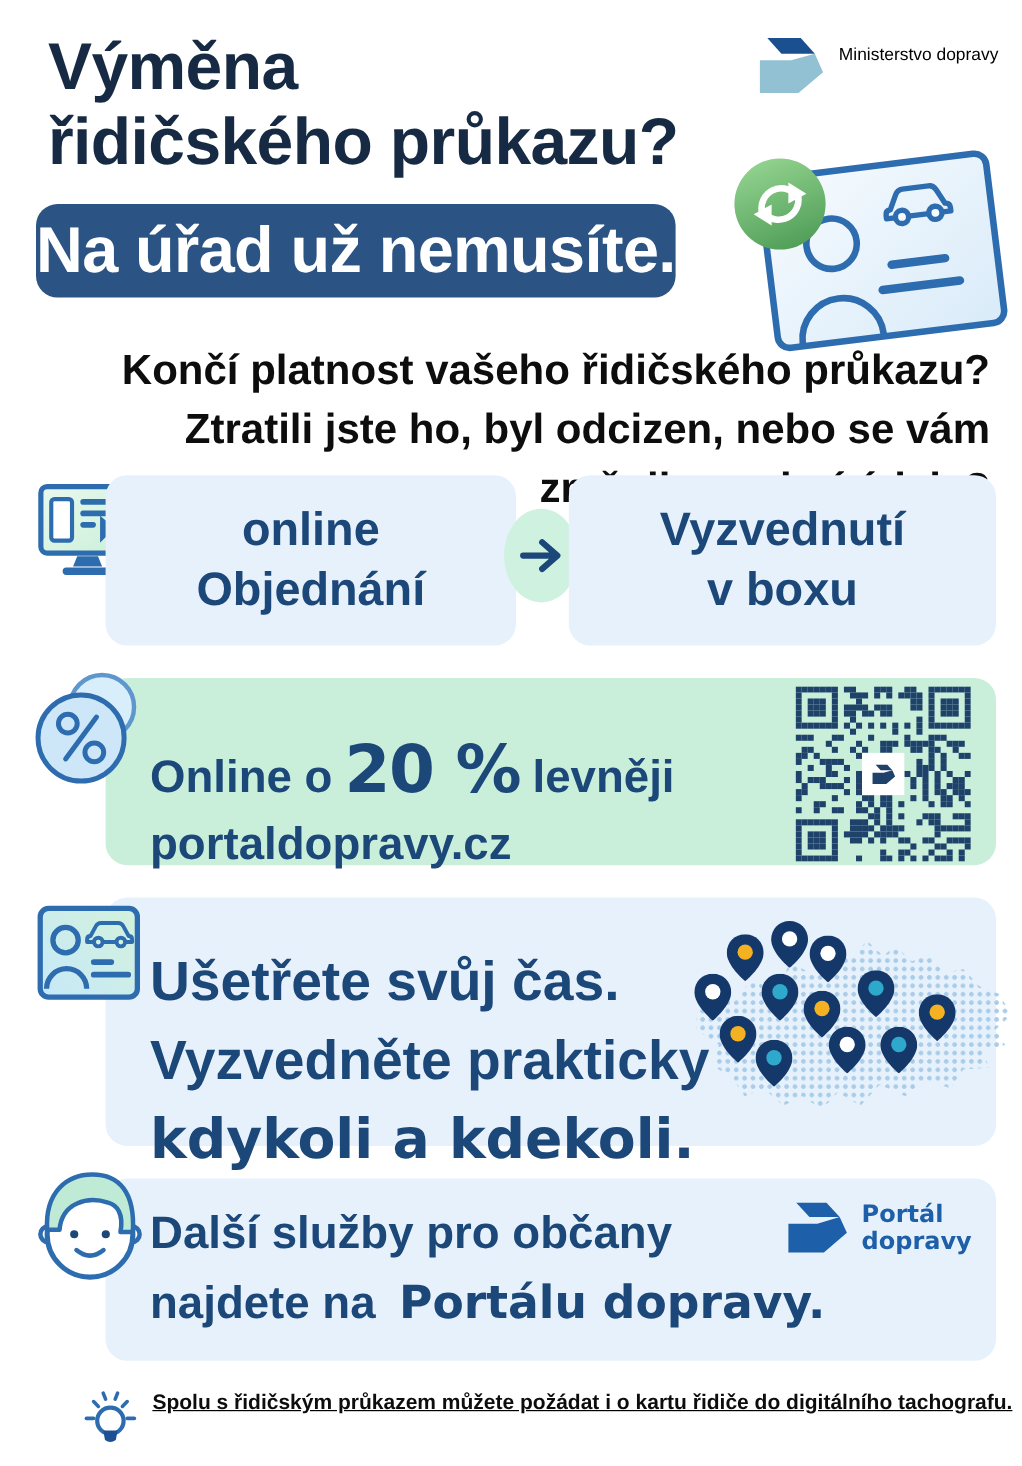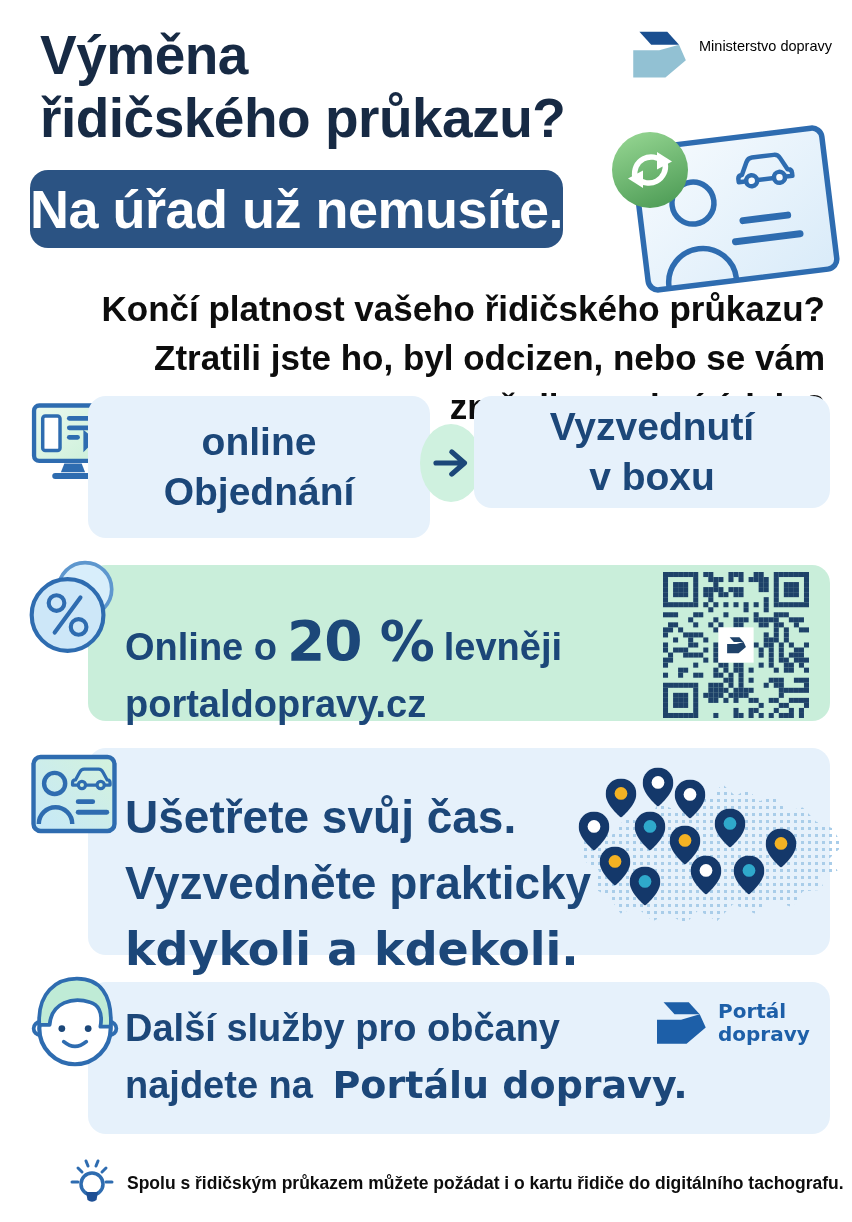--- a/index.html
+++ b/index.html
@@ -27,21 +27,21 @@
     position:absolute;left:30px;top:284px;width:795px;margin:0;
     font-size:35px;line-height:1.4;font-weight:700;color:var(--text-black);text-align:right;
   }
   
   .bluebox{position:absolute;background:var(--box-blue);border-radius:18px;}
   .greenbox{position:absolute;background:var(--box-green);border-radius:18px;}
   .box-text{color:var(--accent-navy);font-weight:700;}
   .heavy{font-family:"DejaVu Sans",sans-serif;font-weight:700;}
   
   .step1{left:88px;top:396px;width:342px;height:142px;display:flex;align-items:center;justify-content:center;}
-  .step2{left:474px;top:396px;width:356px;height:112px;display:flex;align-items:center;justify-content:center;}
+  .step2{left:474px;top:396px;width:356px;height:142px;display:flex;align-items:center;justify-content:center;}
   .step-label{font-size:39px;line-height:1.28;text-align:center;}
   .monitor-icon{position:absolute;left:28px;top:398px;width:90px;height:86px;}
   .arrow-circle{
     position:absolute;left:420px;top:424px;width:62px;height:78px;border-radius:50%;
     background:var(--arrow-green);display:flex;align-items:center;justify-content:center;
   }
   .arrow-circle svg{width:38px;height:38px;}
   
   .discount{left:88px;top:565px;width:742px;height:156px;}
   .discount-text{position:absolute;left:37px;top:20px;color:var(--accent-navy);font-weight:700;margin-top:24px;}
@@ -66,21 +66,21 @@
   .portal{left:88px;top:982px;width:742px;height:152px;}
   .portal-text{position:absolute;left:37px;top:18px;font-size:38px;line-height:1.5;}
   .face-icon{position:absolute;left:28px;top:968px;width:94px;height:106px;}
   .portal-logo{position:absolute;left:652px;top:1000px;display:flex;align-items:center;}
   .portal-logo svg{width:56px;height:46px;}
   .portal-logo-text{
     margin-left:10px;font-family:"DejaVu Sans",sans-serif;font-weight:700;
     font-size:20px;line-height:1.15;color:var(--portal-blue);
   }
   
-  .footnote{position:absolute;left:70px;top:1158px;display:flex;align-items:center;}
+  .footnote{position:absolute;left:70px;top:1158px;display:flex;text-decoration:underline;}
   .bulb-icon{width:44px;height:50px;flex:0 0 auto;}
   .footnote-text{margin-left:13px;font-size:17.5px;font-weight:700;color:var(--text-black);}
 </style>
 </head>
 <body>
 
 <div class="poster">
 
   <div class="title-block">
     <h1 class="title">

